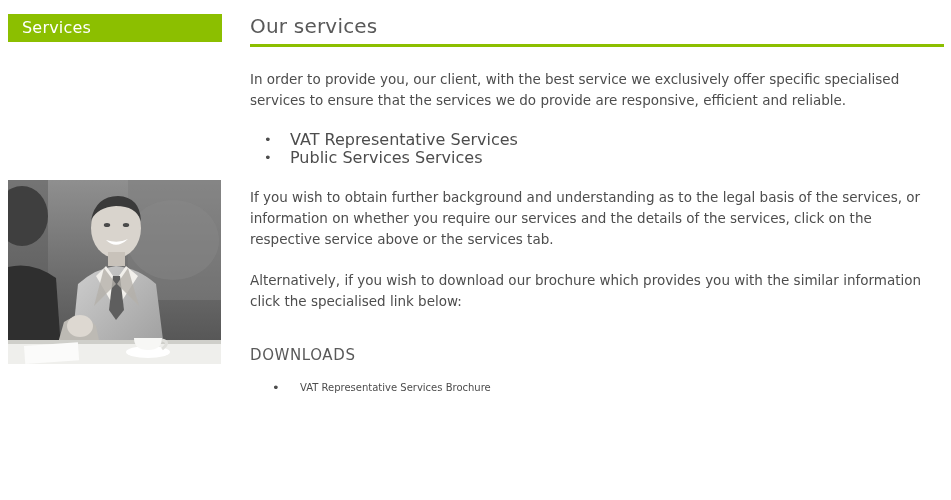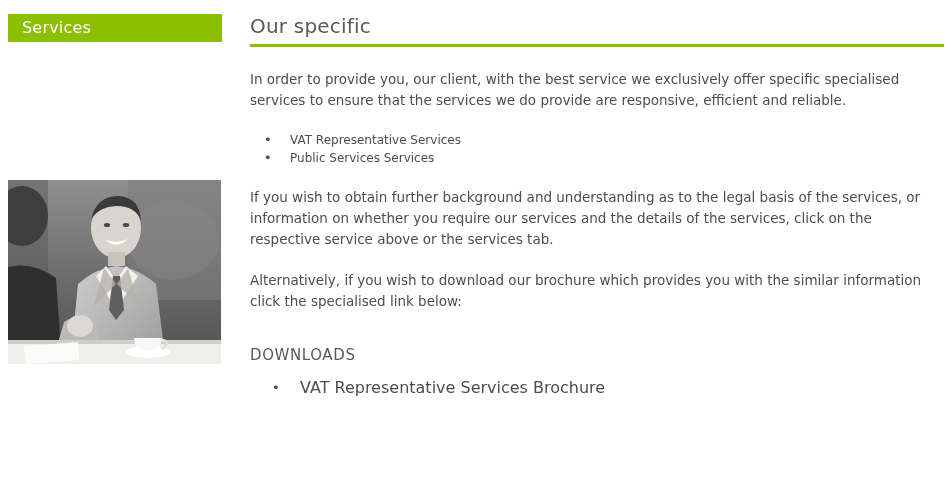--- a/index.html
+++ b/index.html
@@ -83,21 +83,21 @@
     line-height: 21px;
     margin: 0 0 2px 2px;
     color: #4d4d4d;
   }
   ul.bullets {
     list-style: none;
     margin: 0 0 20px 0;
     padding: 0;
   }
   ul.bullets li {
-    font-size: 12px;
+    font-size: 16px;
     line-height: 18px;
     color: #4d4d4d;
     padding-left: 40px;
     position: relative;
   }
   ul.bullets li::before {
     content: "\2022";
     position: absolute;
     left: 14px;
     top: 0;
@@ -114,21 +114,21 @@
   }
   ul.downloads {
     list-style: none;
     margin: 0;
     padding: 0;
   }
   ul.downloads li {
     position: relative;
     padding-left: 50px;
     margin-bottom: 12px;
-    font-size: 16px;
+    font-size: 10px;
     line-height: 20px;
   }
   ul.downloads li::before {
     content: "\2022";
     position: absolute;
     left: 22px;
     top: 0;
     color: #4d4d4d;
     font-size: 13px;
   }
@@ -193,21 +193,21 @@
 
       <ellipse cx="140" cy="172" rx="22" ry="6" fill="#ffffff"></ellipse>
       <path d="M126 158 Q126 170 140 170 Q154 170 154 158 Z" fill="#f7f7f5"></path>
       <path d="M154 160 q9 2 0 9" stroke="#e0e0dc" stroke-width="3" fill="none"></path>
 
       <rect x="16" y="166" width="54" height="18" fill="#fbfbfa" transform="rotate(-4 16 166)"></rect>
     </svg>
   </div>
 
   <div class="content">
-    <h1 class="page-title">Our specific</h1>
+    <h1 class="page-title">Our services</h1>
     <div class="title-rule"></div>
 
     <p class="para">In order to provide you, our client, with the best service we exclusively offer specific specialised services to ensure that the services we do provide are responsive, efficient and reliable.</p>
 
 
     <ul class="bullets">
       <li>VAT Representative Services</li>
       <li>Public Services Services</li>
     </ul>
 

